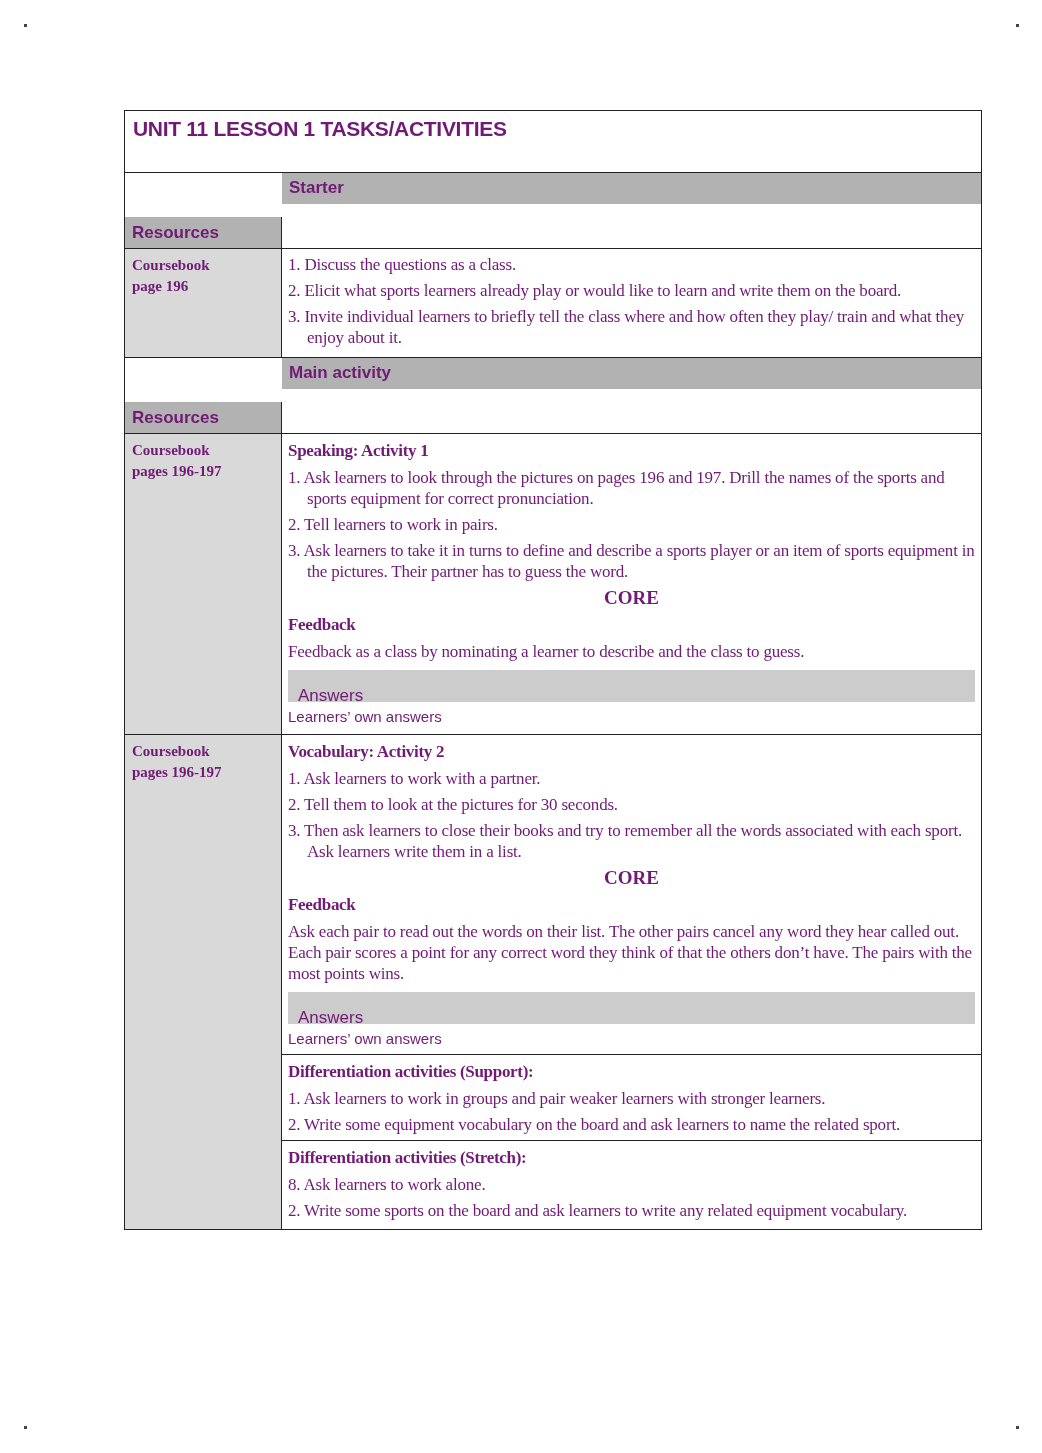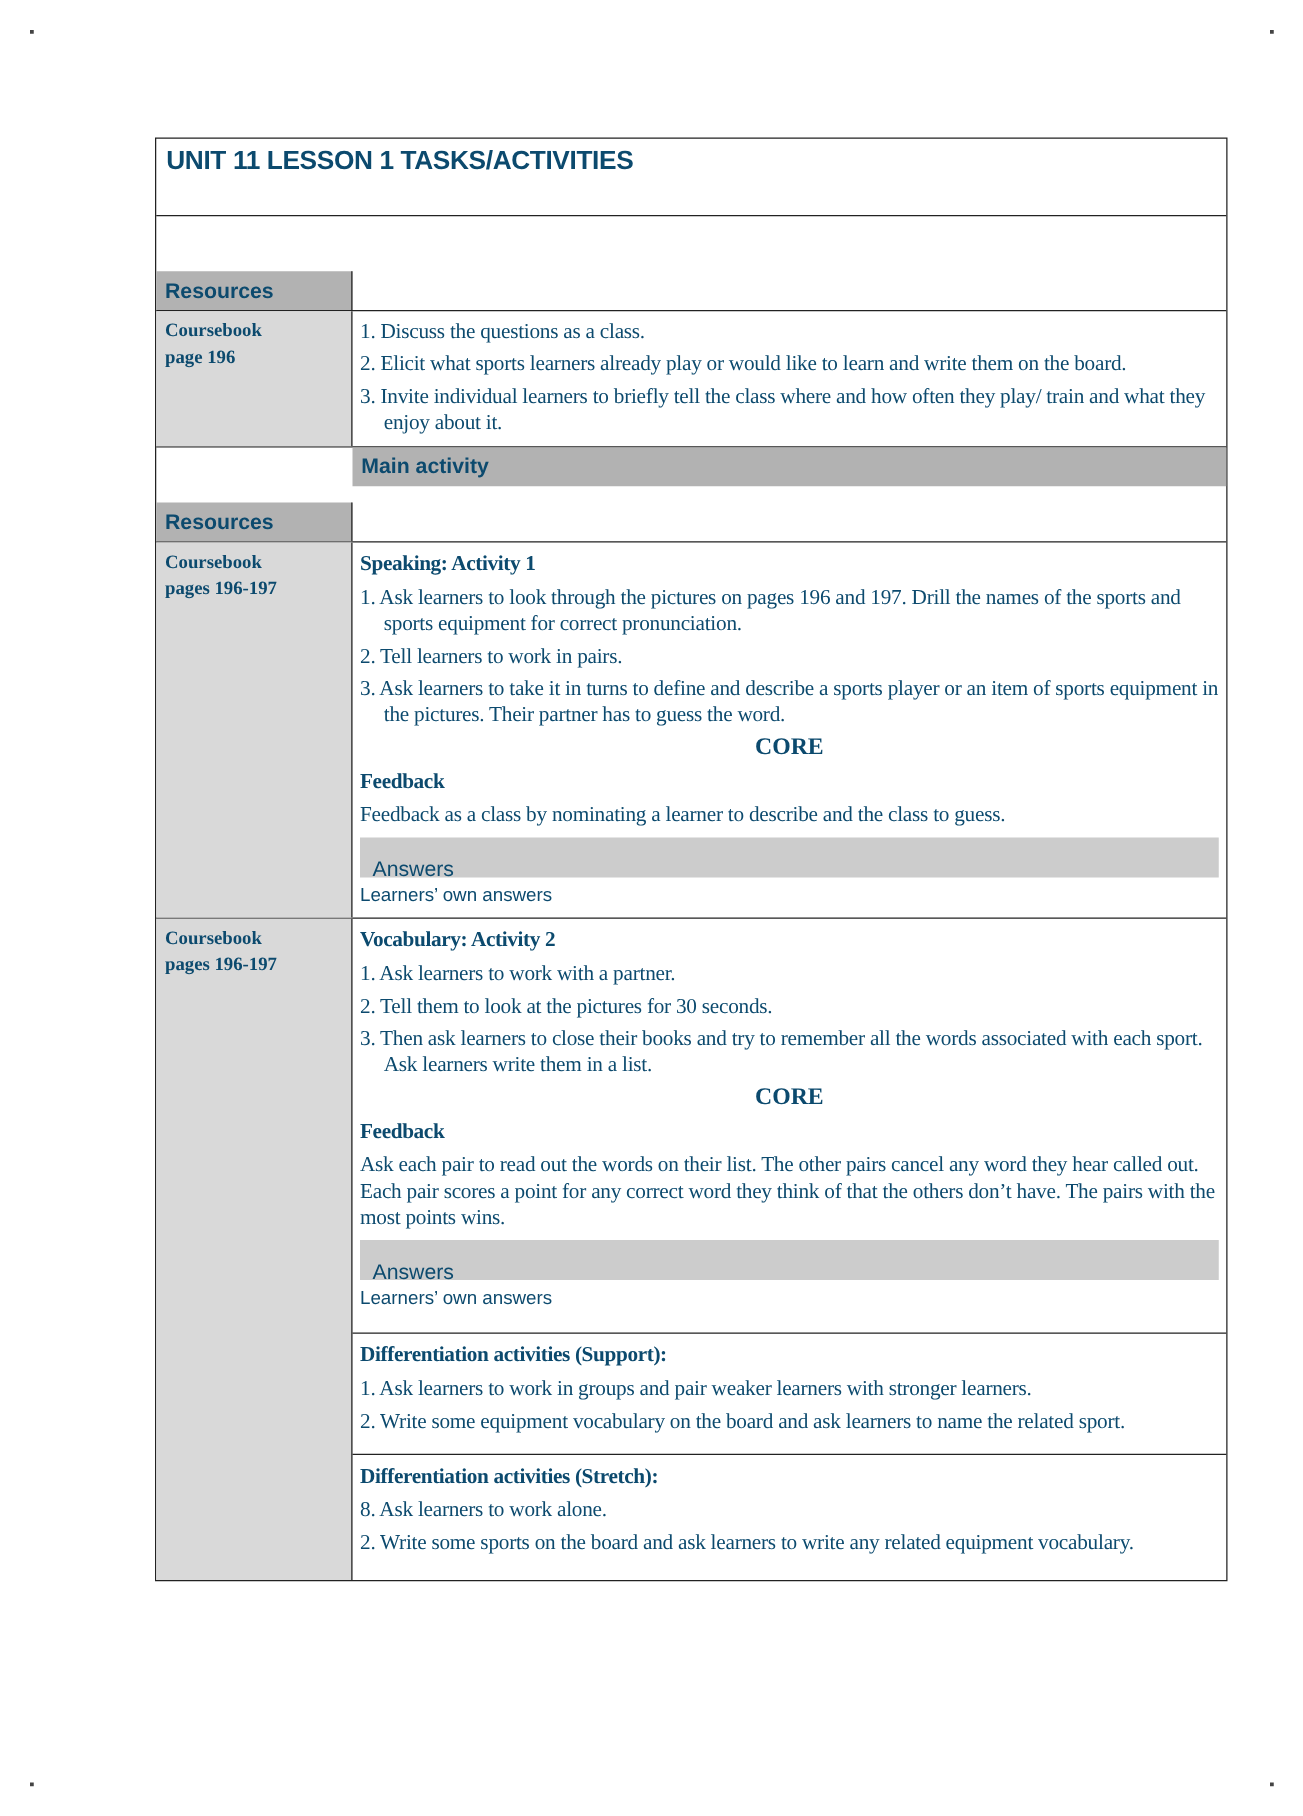--- a/index.html
+++ b/index.html
@@ -1,21 +1,21 @@
 <!DOCTYPE html>
 <html><head>
 <meta charset="utf-8">
 <style>
   html, body { margin: 0; padding: 0; background: #ffffff; }
   body { width: 1042px; height: 1453px; position: relative; overflow: hidden; }
   .crop { position: absolute; width: 3px; height: 3px; background: #444; }
   .tbl {
     position: absolute; left: 124px; top: 110px; width: 858px;
     border: 1.5px solid #222; box-sizing: border-box;
-    font-family: "Liberation Serif", serif; color: #0c4a6e;
+    font-family: "Liberation Serif", serif; color: #701a75;
   }
   .title-row {
     height: 62px; border-bottom: 1.5px solid #222; box-sizing: border-box;
     padding: 6px 8px; font-family: "Liberation Sans", sans-serif;
     font-weight: bold; font-size: 21px; letter-spacing: -0.3px;
   }
   .row { display: flex; border-bottom: 1.5px solid #222; box-sizing: border-box; }
   .row:last-child { border-bottom: none; }
   .left {
     width: 157px; flex: 0 0 157px; background: #d9d9d9;
@@ -31,35 +31,36 @@
   .hdr .left { border-right: 1.5px solid #222; margin-top: 44px; }
   .item { font-size: 17px; line-height: 21px; padding-left: 19px; text-indent: -19px; margin: 1px 0 5px 0; letter-spacing: -0.2px; }
   .sub { font-weight: bold; font-size: 17px; line-height: 21px; margin: 2px 0 6px 0; letter-spacing: -0.3px; }
   .core { font-weight: bold; font-size: 19px; line-height: 21px; margin: 2px 0 6px 0; text-align: center; }
   .para { font-size: 17px; line-height: 21px; margin: 0 0 8px 0; letter-spacing: -0.2px; }
   .answers {
     background: #cccccc; font-family: "Liberation Sans", sans-serif; font-size: 17px;
     padding: 16px 10px; margin: 6px 0 4px 0; height: 27px; box-sizing: border-box;
   }
   .answers-text { font-family: "Liberation Sans", sans-serif; font-size: 15px; line-height: 22px; margin-bottom: 2px; }
-  .split { border-top: 1.5px solid #222; margin: 16px -6px; padding: 4px 6px 0 6px; }
+  .split { border-top: 1.5px solid #222; margin: 4px -6px; padding: 4px 6px 0 6px; }
 </style>
 </head>
 <body>
 
 <div class="crop" style="left:24px;top:24px"></div>
 <div class="crop" style="left:1016px;top:24px"></div>
 <div class="crop" style="left:24px;top:1426px"></div>
 <div class="crop" style="left:1016px;top:1426px"></div>
 
 <div class="tbl">
   <div class="title-row">UNIT 11 LESSON 1 TASKS/ACTIVITIES</div>
 
   <div class="row hdr">
     <div class="left">Resources</div>
+    <div class="right">Starter</div>
   </div>
 
   <div class="row">
     <div class="left">
       <div>Coursebook</div>
       <div>page 196</div>
     </div>
     <div class="right">
       <div class="item">1. Discuss the questions as a class.</div>
       <div class="item">2. Elicit what sports learners already play or would like to learn and write them on the board.</div>

